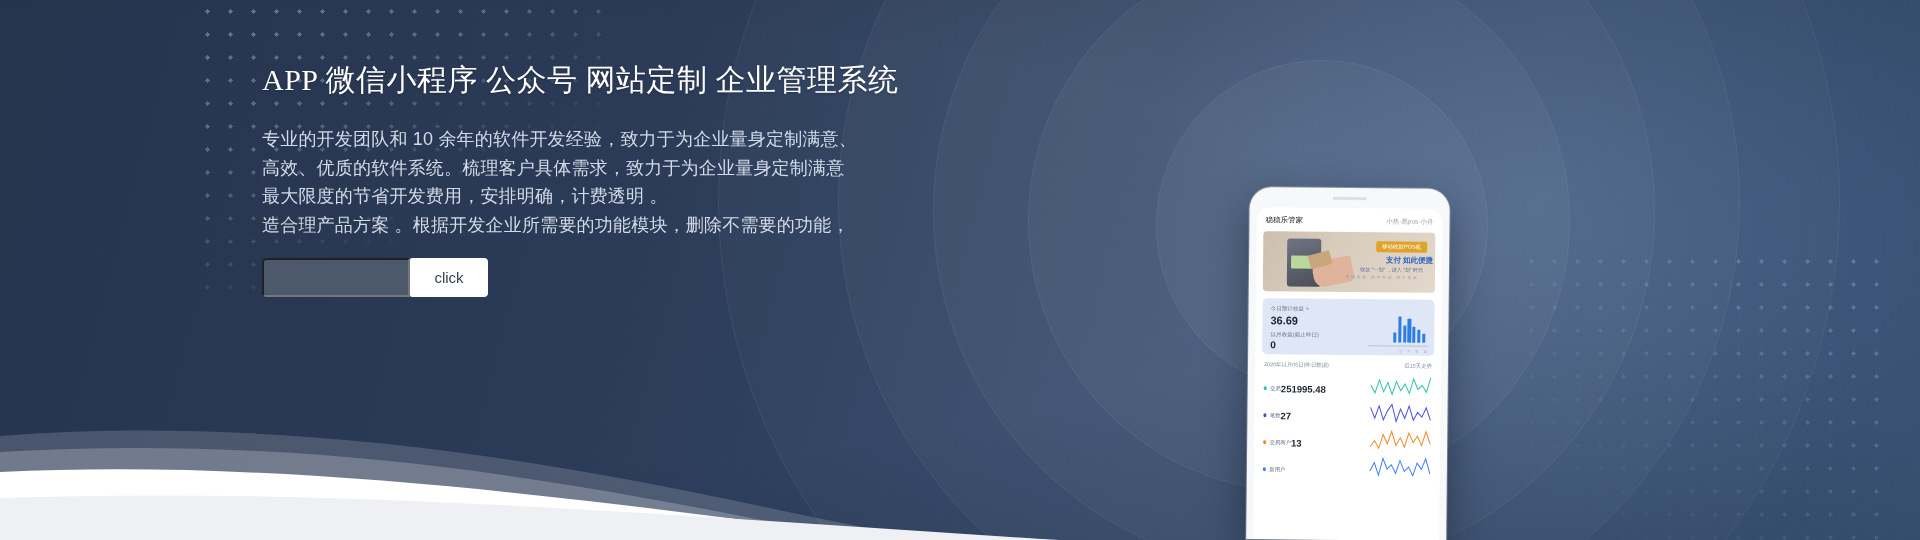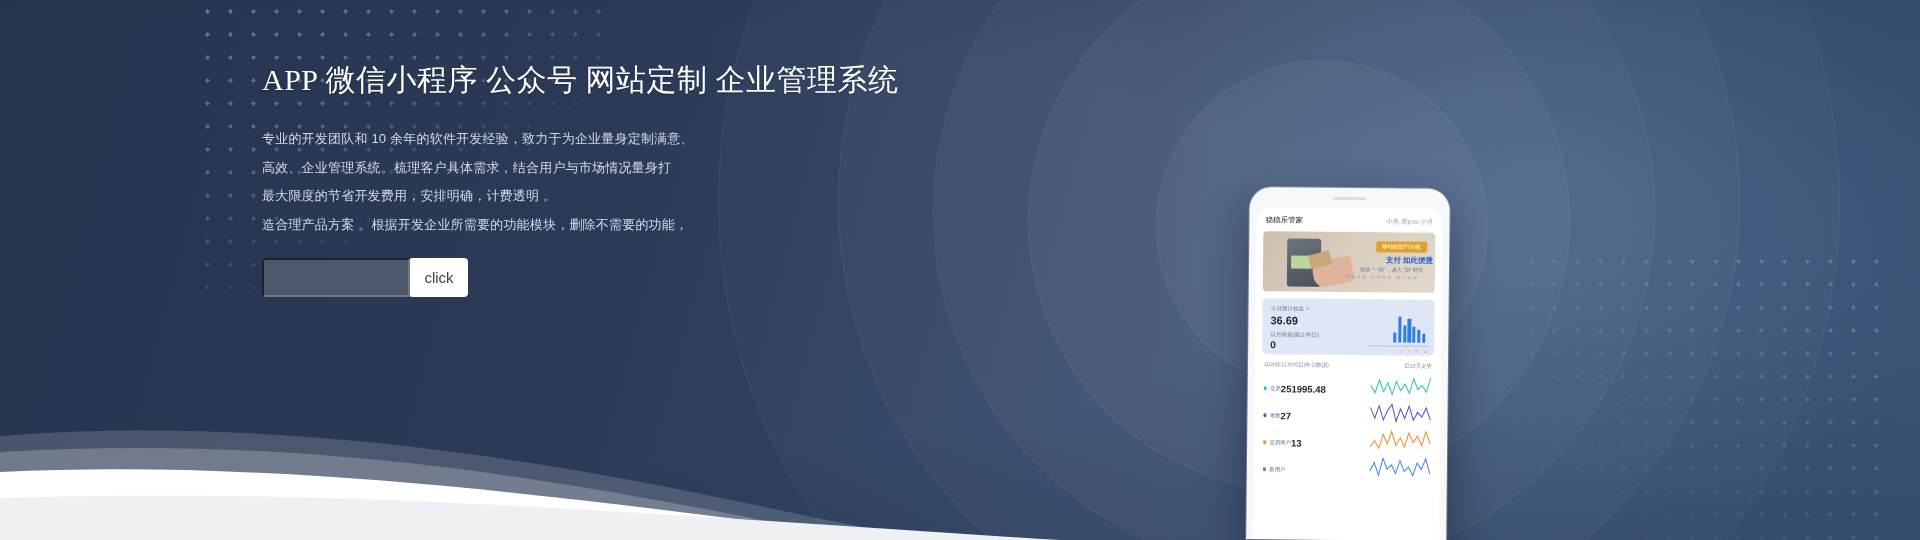--- a/index.html
+++ b/index.html
@@ -40,28 +40,28 @@
     background:radial-gradient(circle, rgba(120,160,215,.20) 0%, rgba(120,160,215,0) 62%);}
 
   
   .waves{position:absolute;left:0;bottom:0;width:1920px;height:300px;}
 
   
   .copy{position:absolute;left:262px;top:58px;width:660px;}
   .headline{font-family:"Liberation Serif","DejaVu Serif",serif;
     font-weight:400;font-size:30px;line-height:44px;color:#ffffff;letter-spacing:.5px;
     white-space:nowrap;text-shadow:0 1px 2px rgba(0,0,0,.25);}
-  .para{margin-top:23px;color:#d3dbe8;font-size:13px;line-height:28.5px;letter-spacing:.2px;}
+  .para{margin-top:23px;color:#d3dbe8;font-size:18px;line-height:28.5px;letter-spacing:.2px;}
   .para div{white-space:nowrap;}
 
   
   .cta{position:absolute;left:262px;top:258px;display:flex;align-items:stretch;
     height:39px;border-radius:4px;overflow:hidden;}
   .cta-bar{width:140px;background:#4c586b;border-radius:4px 0 0 4px;}
-  .cta-btn{width:58px;background:#ffffff;color:#3a4150;font-size:15px;
+  .cta-btn{width:78px;background:#ffffff;color:#3a4150;font-size:15px;
     display:flex;align-items:center;justify-content:center;border:none;cursor:pointer;
     border-radius:2px;}
 
   
   .phone{position:absolute;left:1248px;top:188px;width:200px;height:352px;
     background:#f7f8fa;border-radius:22px 22px 0 0;
     box-shadow:0 16px 44px rgba(8,14,28,.45), 0 0 0 1px rgba(255,255,255,.35);
     transform:rotate(.6deg);overflow:hidden;}
   .phone-notch{position:absolute;left:50%;transform:translateX(-50%);top:9px;
     width:34px;height:3px;border-radius:2px;background:#dcdfe6;}
@@ -237,21 +237,21 @@
     <path d="M0,196 C260,176 520,214 760,266 C980,314 1180,340 1420,348 L1920,360 L1920,300 L0,300 Z" fill="rgba(255,255,255,.16)"></path>
     <path d="M0,212 C300,194 560,238 820,292 L1920,330 L1920,300 L0,300 Z" fill="rgba(255,255,255,.22)"></path>
     <path d="M0,232 C300,218 600,262 900,300 L1920,300 L0,300 Z" fill="#ffffff"></path>
     <path d="M0,258 C340,246 700,278 1060,300 L1920,300 L0,300 Z" fill="#eef0f4"></path>
   </svg>
 
   <div class="copy" data-interactable="false">
     <div class="headline" data-interactable="false">APP  微信小程序  公众号  网站定制 企业管理系统</div>
     <div class="para" id="paraBlock" data-interactable="false">
         <div data-interactable="false">专业的开发团队和  10  余年的软件开发经验，致力于为企业量身定制满意、</div>
-        <div data-interactable="false">高效、企业管理系统。梳理客户具体需求，结合用户与市场情况量身打</div>
+        <div data-interactable="false">高效、优质的软件系统。梳理客户具体需求，致力于为企业量身定制满意</div>
         <div data-interactable="false">最大限度的节省开发费用，安排明确，计费透明 。</div>
         <div data-interactable="false">造合理产品方案 。根据开发企业所需要的功能模块，删除不需要的功能，</div>
       </div>
   </div>
 
   <div class="cta" data-interactable="false">
     <input class="cta-bar" data-interactable="true" value="" style="">
     <button class="cta-btn" data-interactable="true">click</button>
   </div>
 

